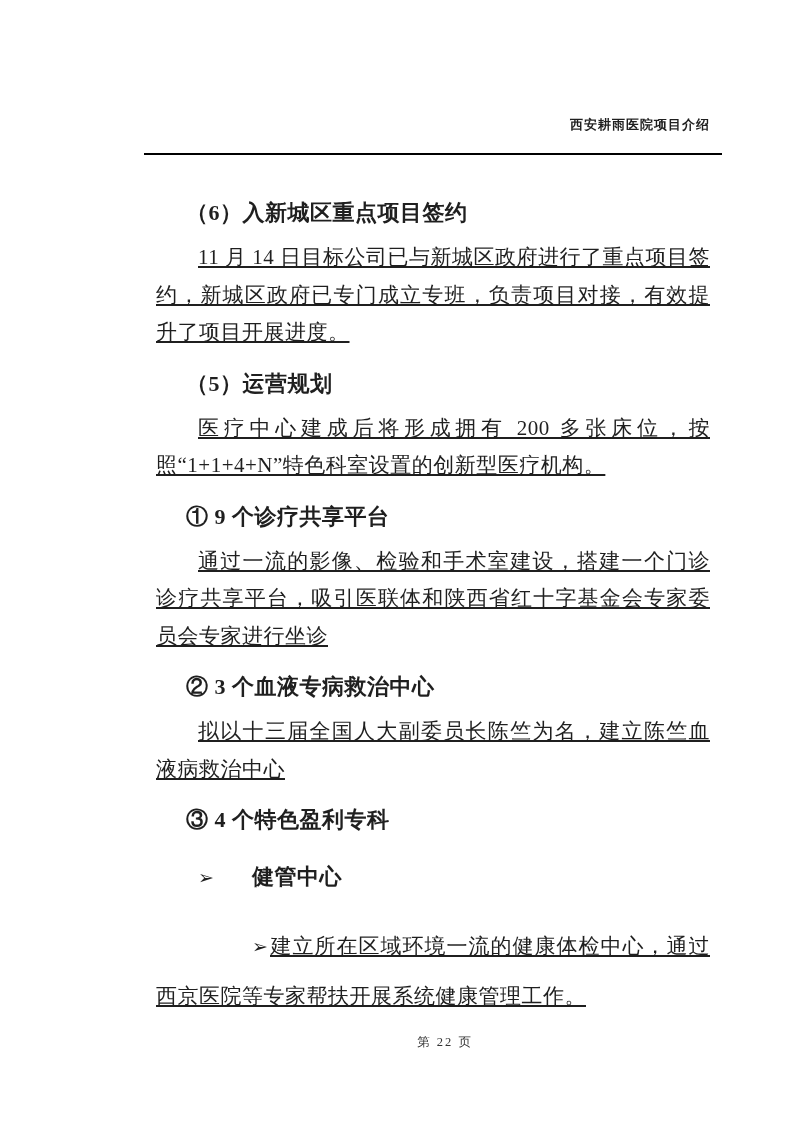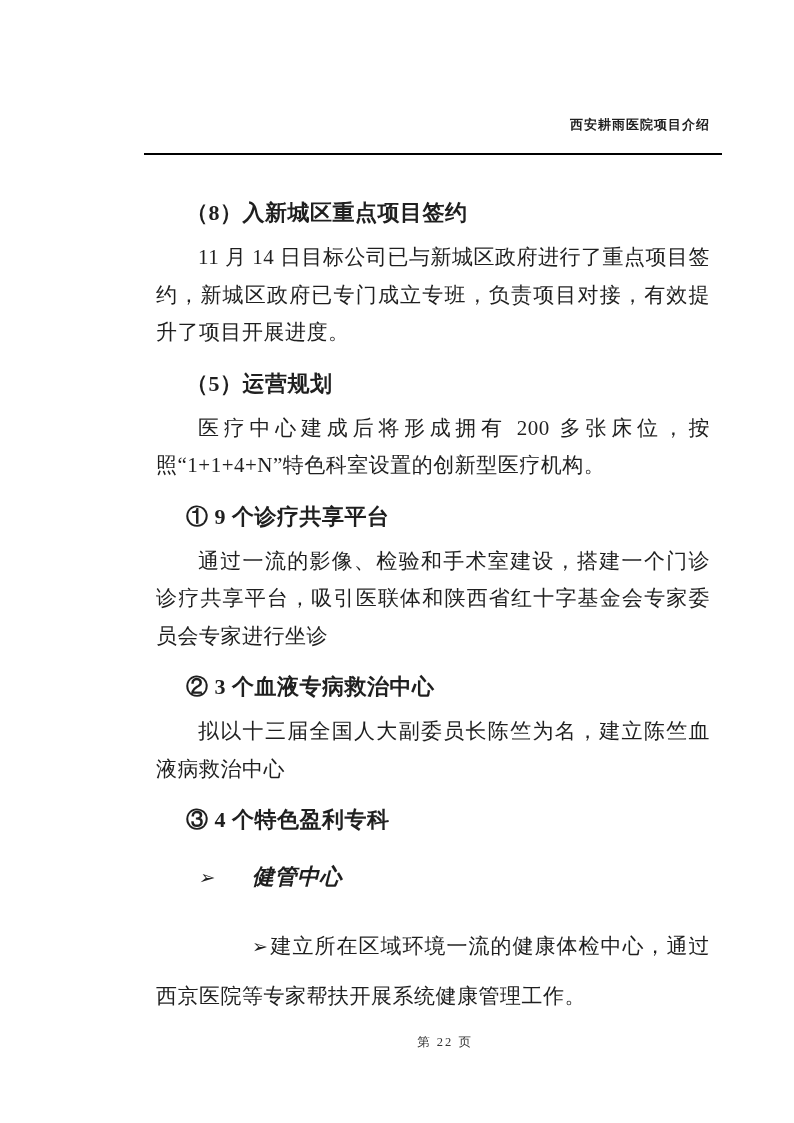--- a/index.html
+++ b/index.html
@@ -38,28 +38,28 @@
     margin: 18px 0 12px 42px;
     letter-spacing: 0.5px;
   }
   .sec-heading.first { margin-top: 44px; }
   .body-para {
     font-size: 21px;
     line-height: 37.5px;
     text-align: justify;
     text-indent: 42px;
     letter-spacing: 0.5px;
+    text-decoration: underline;
   }
   .bullet-heading {
     font-size: 22px;
     font-weight: bold;
     line-height: 28px;
     margin: 18px 0 12px 42px;
     letter-spacing: 0.5px;
-    font-style: italic;
   }
   .bullet-glyph {
     display: inline-block;
     width: 30px;
     font-size: 19px;
     font-weight: normal;
     vertical-align: baseline;
   }
   .bullet-para .bullet-glyph { width: 36px; }
   .page-footer {
@@ -79,21 +79,21 @@
 <body>
 
 <div class="page">
 
   <header class="page-header">
     <div class="header-title">西安耕雨医院项目介绍</div>
   </header>
 
   <main class="doc-body">
 
-    <h2 class="sec-heading first">（8）入新城区重点项目签约</h2>
+    <h2 class="sec-heading first">（6）入新城区重点项目签约</h2>
 
     <p class="body-para">11 月 14 日目标公司已与新城区政府进行了重点项目签约，新城区政府已专门成立专班，负责项目对接，有效提升了项目开展进度。</p>
 
     <h2 class="sec-heading">（5）运营规划</h2>
 
     <p class="body-para">医疗中心建成后将形成拥有 200 多张床位，按照“1+1+4+N”特色科室设置的创新型医疗机构。</p>
 
     <h2 class="sec-heading">① 9 个诊疗共享平台</h2>
 
     <p class="body-para">通过一流的影像、检验和手术室建设，搭建一个门诊诊疗共享平台，吸引医联体和陕西省红十字基金会专家委员会专家进行坐诊</p>

